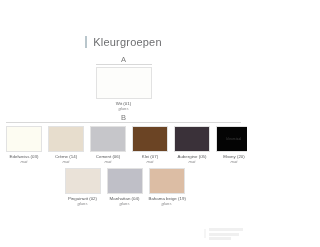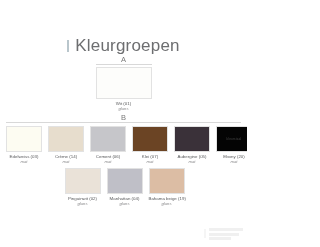--- a/index.html
+++ b/index.html
@@ -33,21 +33,21 @@
     justify-content: center;
   }
   .title-bar {
     width: 2px;
     height: 12px;
     background: #b9c6cc;
     margin-right: 6px;
     flex: 0 0 auto;
   }
   .title-text {
-    font-size: 17px;
+    font-size: 11px;
     color: #6d6e70;
     letter-spacing: 0.2px;
     white-space: nowrap;
     font-weight: 400;
   }
 
   
   .group-a {
     position: absolute;
     left: 0;

